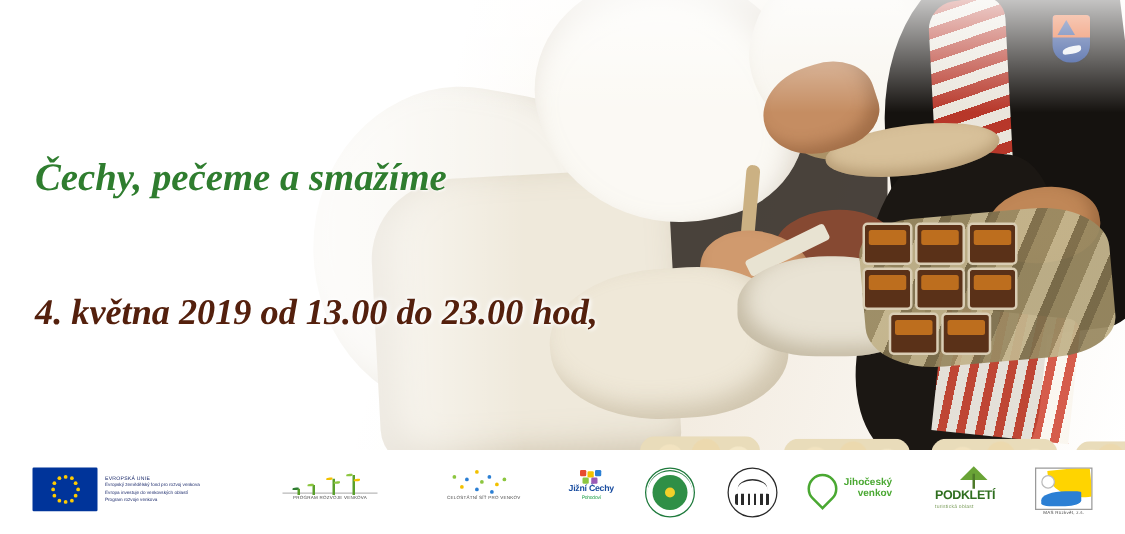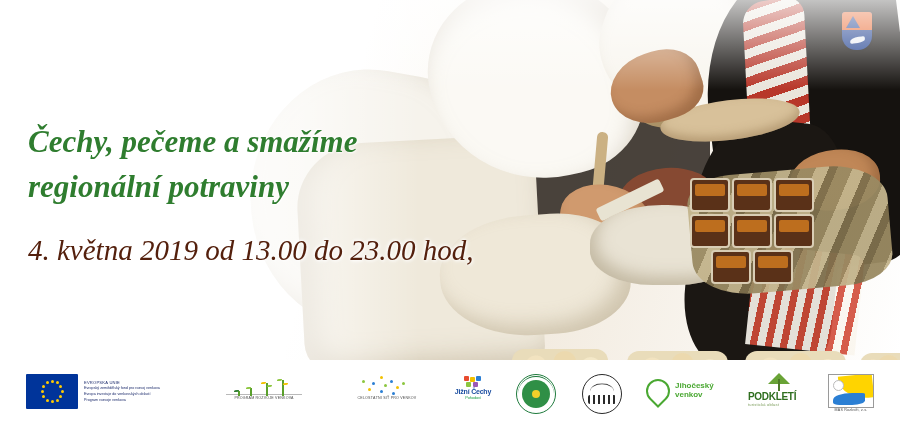--- a/index.html
+++ b/index.html
@@ -122,21 +122,21 @@
   .l1{top:14px;}
   .l2{top:49px;}
   .head{font-style:italic;font-weight:bold;color:#5a2410;font-size:21px;
         letter-spacing:.2px;text-shadow:1px 1px 2px rgba(255,255,255,.95),-1px -1px 2px rgba(255,255,255,.9);white-space:nowrap;}
   .green1{top:124px;}
   .green2{top:169px;}
   .green{font-style:italic;font-weight:bold;color:#2f7d2f;font-size:31px;
         text-shadow:1px 1px 2px rgba(255,255,255,.95),-1px -1px 2px rgba(255,255,255,.9);white-space:nowrap;}
   .d1{top:234px;}
   .d2{top:283px;}
-  .date{font-style:italic;font-weight:normal;color:#54200d;font-size:29px;
+  .date{font-style:italic;font-weight:bold;color:#54200d;font-size:29px;
         text-shadow:1px 1px 3px rgba(255,255,255,.98),-1px -1px 3px rgba(255,255,255,.95),0 0 6px rgba(255,255,255,.9);white-space:nowrap;}
   .place{font-style:italic;font-weight:bold;color:#54200d;font-size:26px;
         text-shadow:1px 1px 3px rgba(255,255,255,.98),-1px -1px 3px rgba(255,255,255,.95),0 0 6px rgba(255,255,255,.9);white-space:nowrap;}
 
   
   .footer{position:absolute;left:0;bottom:0;width:900px;height:67px;background:#fff;z-index:10;
         display:flex;align-items:center;}
   .logo{position:absolute;display:flex;align-items:center;}
 
   .euflag{width:52px;height:35px;background:#00349a;position:relative;border-radius:1px;}
@@ -168,21 +168,21 @@
   .ring .inner{position:absolute;inset:5px;border-radius:50%;background:#2f8f46;}
   .ring .sun{position:absolute;left:50%;top:50%;width:8px;height:8px;margin:-4px 0 0 -4px;border-radius:50%;background:#f2d02a;}
   .ring .arc{position:absolute;inset:1px;border-radius:50%;border-top:1px solid #1e7a3c;}
 
   .dark{width:38px;height:38px;border-radius:50%;border:1.6px solid #2a2a2a;position:relative;overflow:hidden;background:#fff;}
   .dark .mline{position:absolute;left:7px;top:9px;width:24px;height:14px;border-top:1.4px solid #2a2a2a;
         border-radius:50% 50% 0 0;transform:scaleY(1.1);}
   .dark .base{position:absolute;left:5px;bottom:9px;width:28px;height:9px;
         background:repeating-linear-gradient(90deg,#2a2a2a 0 2px,#fff 2px 5px);border-radius:2px;}
 
-  .jv{display:flex;align-items:center;}
+  .jv{display:flex;align-items:center;text-align:right;}
   .jv .sp{width:20px;height:20px;border:2px solid #4aa832;border-radius:50% 50% 50% 0;transform:rotate(-45deg);position:relative;}
   .jv .tx{margin-left:5px;font-family:"Liberation Sans",sans-serif;font-weight:bold;color:#4aa832;
         font-size:8px;line-height:1.12;}
 
   .pk{text-align:left;}
   .pk .tree{position:relative;height:15px;}
   .pk .trunk{position:absolute;left:30px;bottom:0;width:2px;height:12px;background:#4e7a2a;}
   .pk .crown{position:absolute;left:20px;bottom:7px;width:0;height:0;
         border-left:11px solid transparent;border-right:11px solid transparent;border-bottom:11px solid #69a336;}
   .pk .nm{font-family:"Liberation Sans",sans-serif;font-weight:bold;font-size:10px;color:#2f6e1f;letter-spacing:-.3px;}
@@ -276,21 +276,20 @@
     <div class="basket" style="left:856px;width:60px;height:42px;">
         <div class="food"></div>
       </div>
 
     <div class="ph fade-left"></div>
     <div class="ph fade-top"></div>
   </div>
 
 
   <div class="txt green1 green">Čechy, pečeme a smažíme</div>
-  <div class="txt green2 green">regionální potraviny</div>
 
   <div class="txt d1 date">4. května 2019 od 13.00 do 23.00 hod,</div>
 
   <div class="footer">
 
     <div class="logo" style="left:26px;top:14px;">
       <div class="euflag" id="euflag">
           <div class="star" style="left: 24.5px; top: 6px;"></div>
           <div class="star" style="left: 29.5px; top: 7.33975px;"></div>
           <div class="star" style="left: 33.1603px; top: 11px;"></div>

